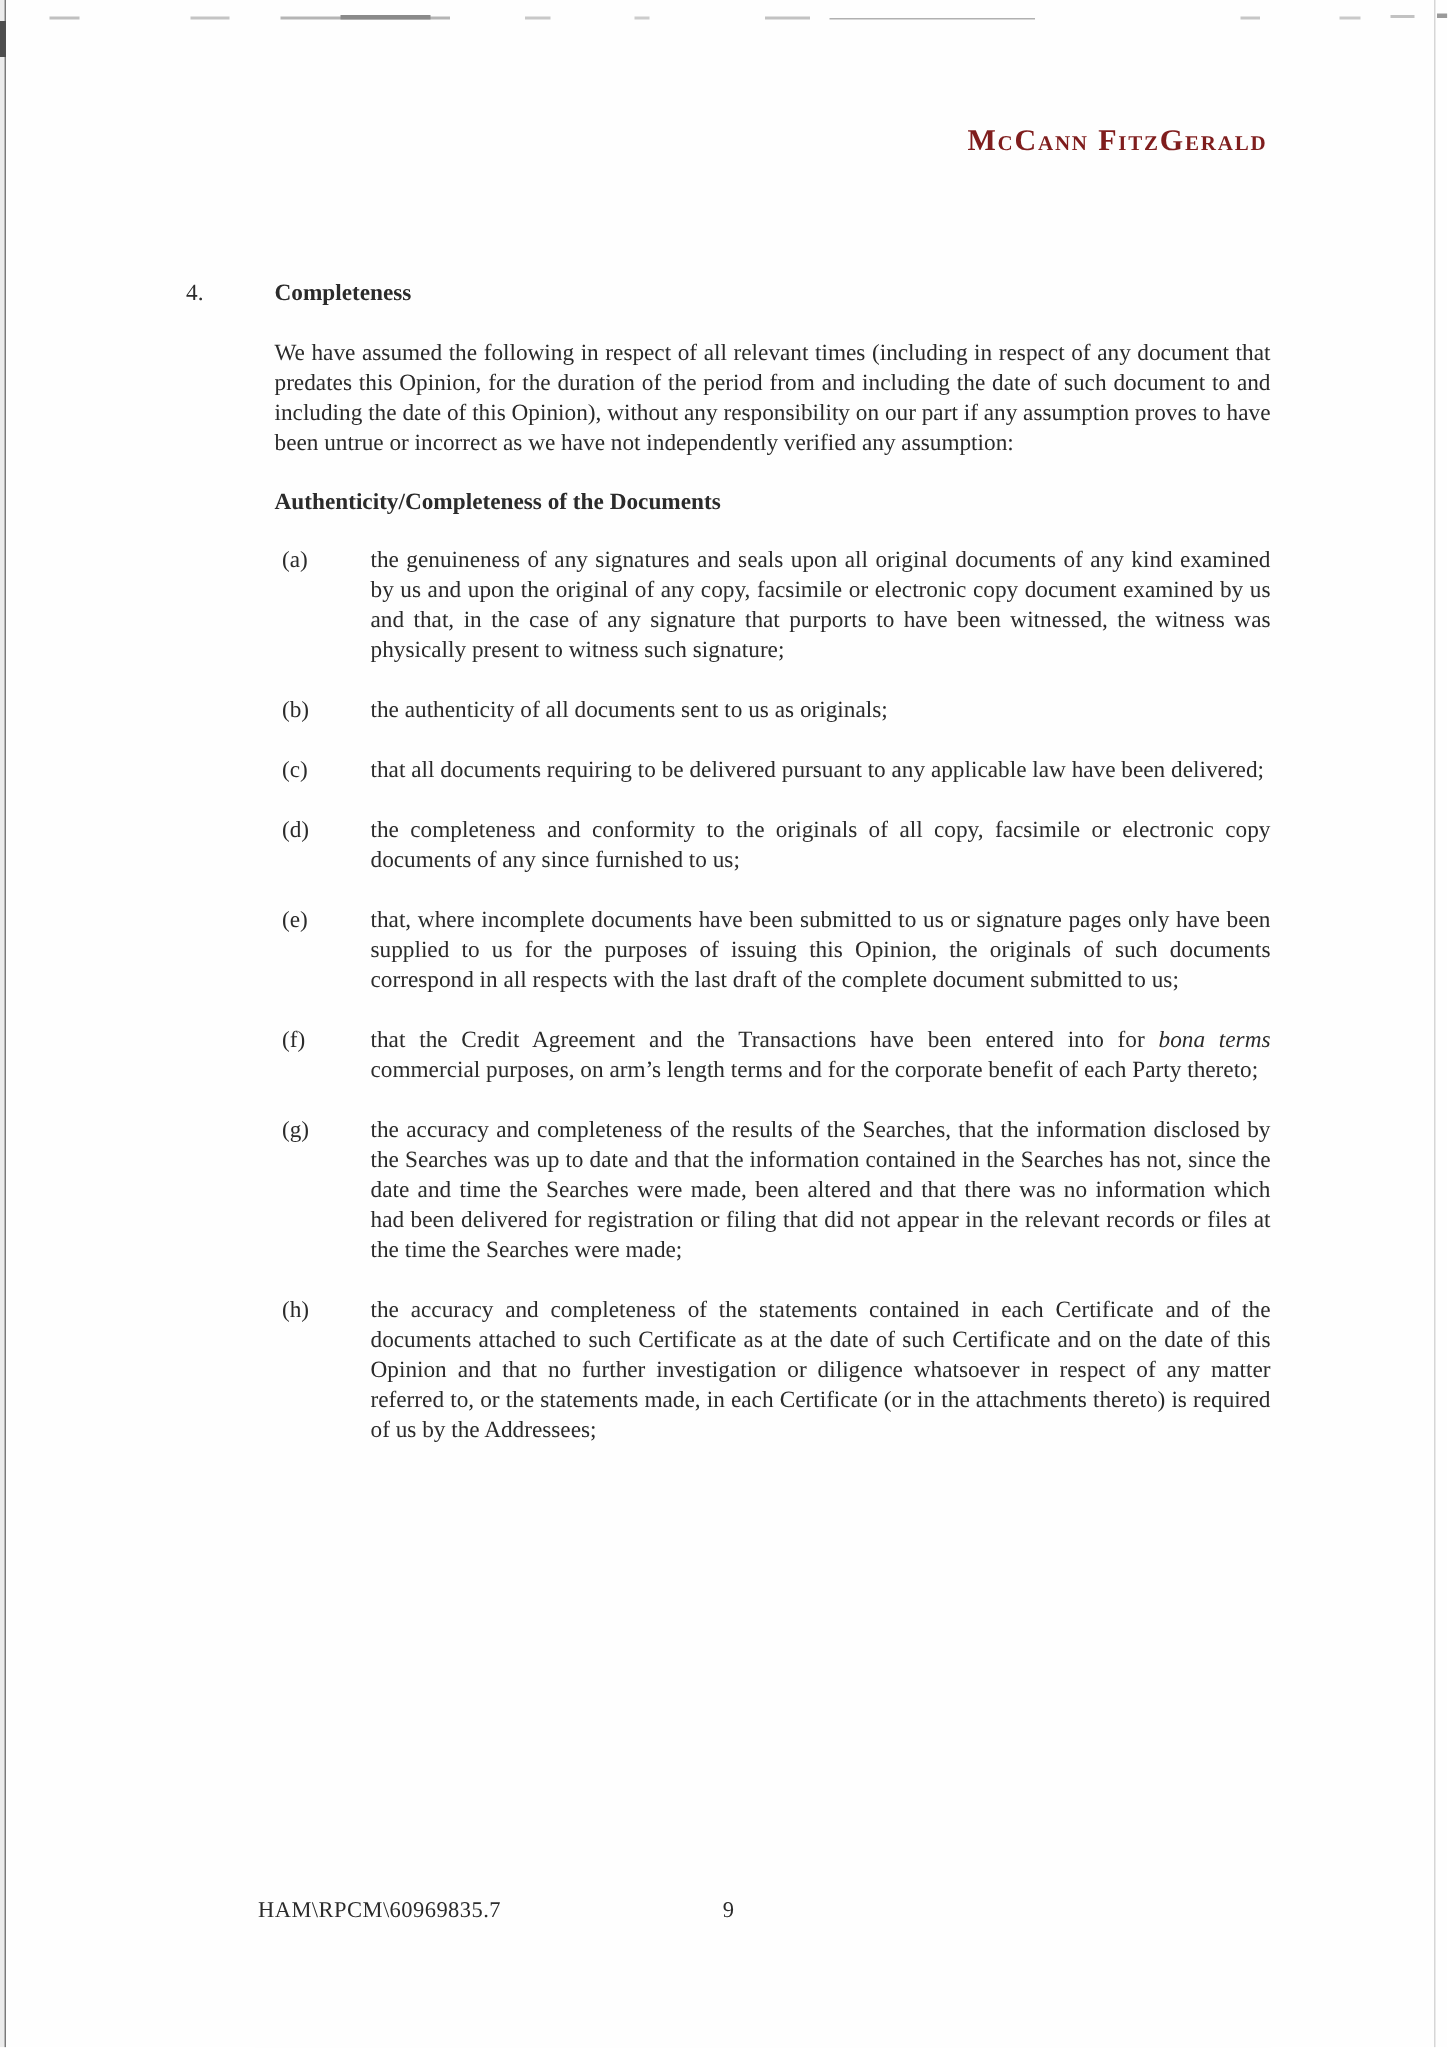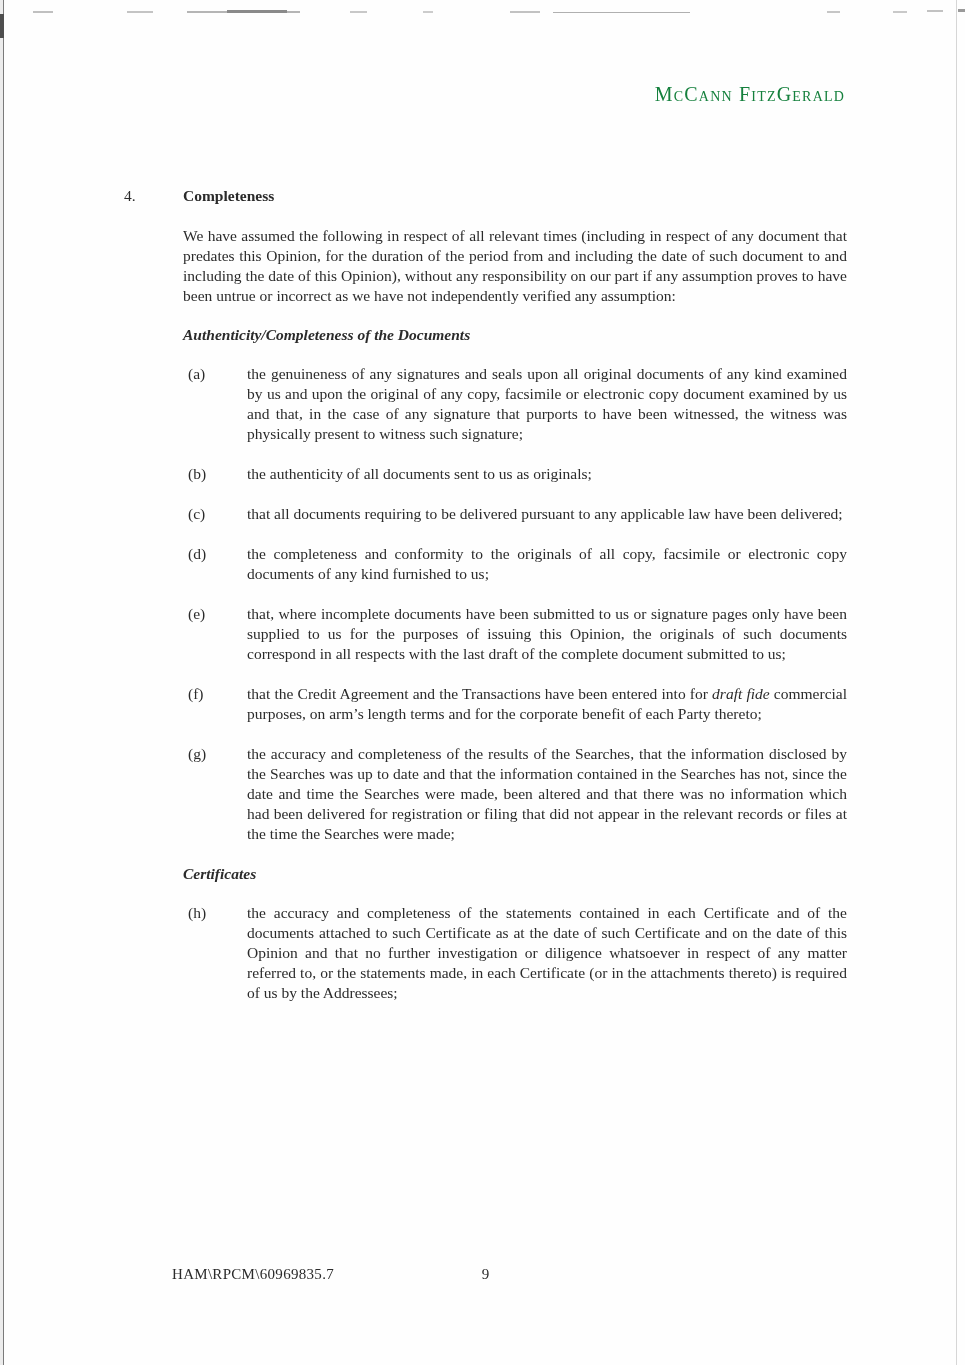--- a/index.html
+++ b/index.html
@@ -70,21 +70,20 @@
   .para {
     margin: 14px 0 19px 59px;
     width: 664px;
     text-align: justify;
   }
   .group-heading {
     margin: 0 0 19px 59px;
     font-size: 15.5px;
     line-height: 20px;
     font-weight: bold;
-    font-style: italic;
   }
   .item {
     display: flex;
     margin: 0 0 20px 64px;
   }
   .item-label {
     flex: 0 0 59px;
   }
   .item-text {
     width: 600px;
@@ -128,21 +127,21 @@
   <div class="artifact" style="left:227px;top:10px;width:60px;height:3px;background:#8a8a8a;"></div>
   <div class="artifact" style="left:350px;top:11px;width:17px;height:2px;background:#c8c8c8;"></div>
   <div class="artifact" style="left:423px;top:11px;width:10px;height:2px;background:#cccccc;"></div>
   <div class="artifact" style="left:510px;top:11px;width:30px;height:2px;background:#c2c2c2;"></div>
   <div class="artifact" style="left:553px;top:12px;width:137px;height:1px;background:#b0b0b0;"></div>
   <div class="artifact" style="left:827px;top:11px;width:13px;height:2px;background:#c6c6c6;"></div>
   <div class="artifact" style="left:893px;top:11px;width:14px;height:2px;background:#c9c9c9;"></div>
   <div class="artifact" style="left:927px;top:10px;width:16px;height:2px;background:#c2c2c2;"></div>
   <div class="artifact" style="left:958px;top:9px;width:7px;height:3px;background:#9a9a9a;"></div>
 
-  <div class="logo" style="color: #15803d;">McCann FitzGerald</div>
+  <div class="logo" style="color: #7f1d1d; font-weight: bold;">McCann FitzGerald</div>
 
   <div class="content">
 
     <div class="section-head">
       <span class="sec-num">4.</span>
       <span class="sec-title">Completeness</span>
     </div>
 
     <p class="para">We have assumed the following in respect of all relevant times (including in respect of any document that predates this Opinion, for the duration of the period from and including the date of such document to and including the date of this Opinion), without any responsibility on our part if any assumption proves to have been untrue or incorrect as we have not independently verified any assumption:</p>
 
@@ -158,41 +157,40 @@
       <span class="item-text">the authenticity of all documents sent to us as originals;</span>
     </div>
 
     <div class="item">
       <span class="item-label">(c)</span>
       <span class="item-text">that all documents requiring to be delivered pursuant to any applicable law have been delivered;</span>
     </div>
 
     <div class="item">
       <span class="item-label">(d)</span>
-      <span class="item-text">the completeness and conformity to the originals of all copy, facsimile or electronic copy documents of any kind furnished to us;</span>
+      <span class="item-text">the completeness and conformity to the originals of all copy, facsimile or electronic copy documents of any since furnished to us;</span>
     </div>
 
     <div class="item">
       <span class="item-label">(e)</span>
       <span class="item-text">that, where incomplete documents have been submitted to us or signature pages only have been supplied to us for the purposes of issuing this Opinion, the originals of such documents correspond in all respects with the last draft of the complete document submitted to us;</span>
     </div>
 
 
     <div class="item">
       <span class="item-label">(f)</span>
-      <span class="item-text"><span>that the Credit Agreement and the Transactions have been entered into for </span><i>draft fide</i><span> commercial purposes, on arm’s length terms and for the corporate benefit of each Party thereto;</span></span>
+      <span class="item-text"><span>that the Credit Agreement and the Transactions have been entered into for </span><i>bona terms</i><span> commercial purposes, on arm’s length terms and for the corporate benefit of each Party thereto;</span></span>
     </div>
 
 
     <div class="item">
       <span class="item-label">(g)</span>
       <span class="item-text">the accuracy and completeness of the results of the Searches, that the information disclosed by the Searches was up to date and that the information contained in the Searches has not, since the date and time the Searches were made, been altered and that there was no information which had been delivered for registration or filing that did not appear in the relevant records or files at the time the Searches were made;</span>
     </div>
 
-    <h3 class="group-heading">Certificates</h3>
 
     <div class="item">
       <span class="item-label">(h)</span>
       <span class="item-text">the accuracy and completeness of the statements contained in each Certificate and of the documents attached to such Certificate as at the date of such Certificate and on the date of this Opinion and that no further investigation or diligence whatsoever in respect of any matter referred to, or the statements made, in each Certificate (or in the attachments thereto) is required of us by the Addressees;</span>
     </div>
 
   </div>
 
   <div class="footer">
     <span class="page-num">9</span>

